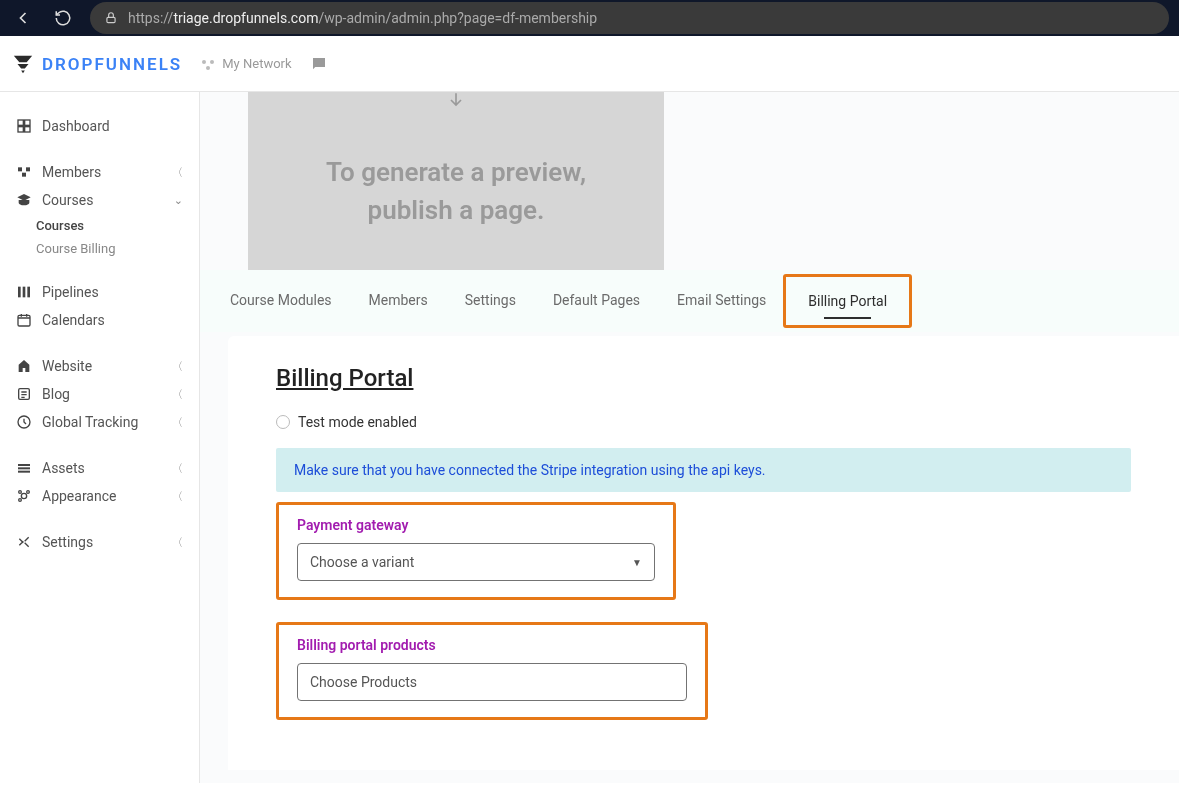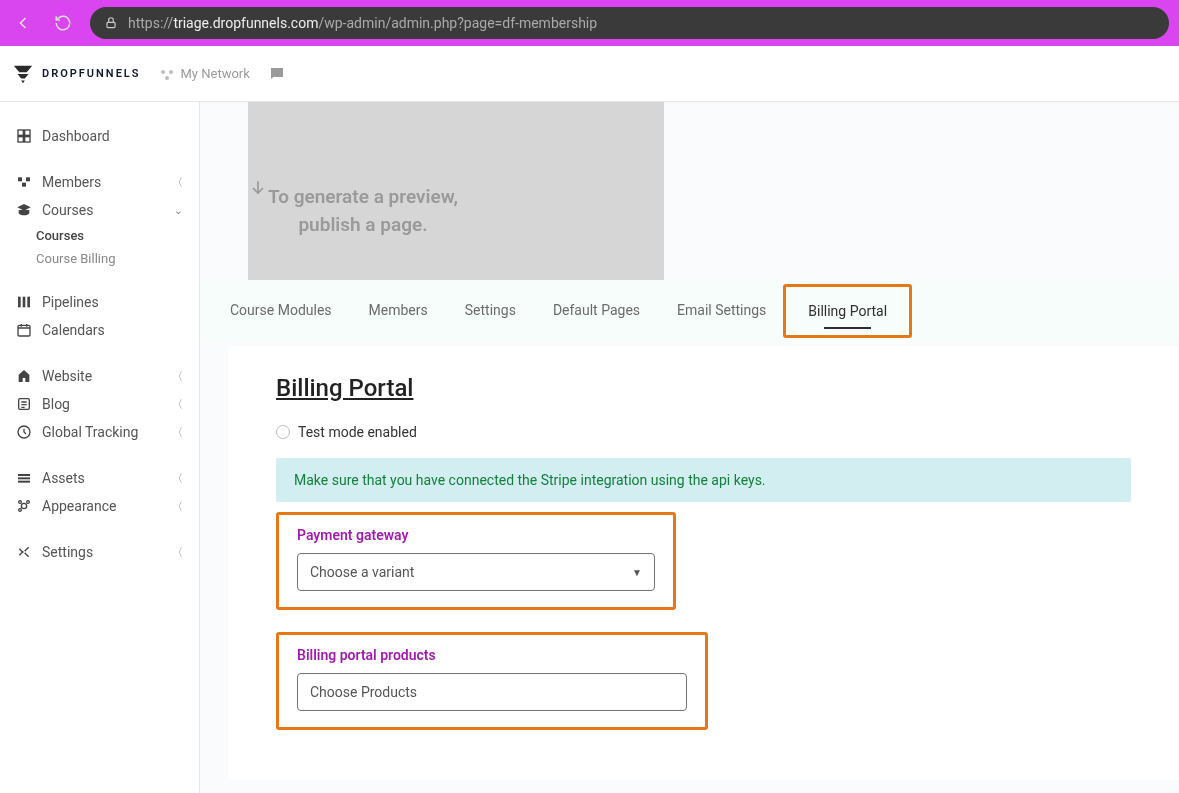--- a/index.html
+++ b/index.html
@@ -1,63 +1,63 @@
 <!DOCTYPE html>
 <html><head>
 <meta charset="utf-8">
 <style>
   * { margin: 0; padding: 0; box-sizing: border-box; font-family: -apple-system, BlinkMacSystemFont, "Segoe UI", Roboto, sans-serif; }
   body { background: #fff; color: #333; width: 1179px; height: 793px; overflow: hidden; }
 
   
-  .browser-bar { background: #d946ef; height: 46px; display: flex; align-items: center; padding: 16px 10px; gap: 14px; }
+  .browser-bar { background: #0f172a; height: 36px; display: flex; align-items: center; padding: 16px 10px; gap: 14px; }
   .browser-btn { width: 26px; height: 26px; display: flex; align-items: center; justify-content: center; color: #ddd; cursor: pointer; }
   .url-bar { flex: 1; background: #3a3a3a; border-radius: 18px; height: 32px; display: flex; align-items: center; padding: 0 14px; gap: 10px; }
   .lock-icon { color: #ccc; width: 14px; height: 14px; display: flex; align-items: center; }
   .url-text { color: #aaa; font-size: 14px; }
   .url-text .domain { color: #eee; }
 
   
   .app-header { height: 56px; border-bottom: 1px solid #e6e6e6; display: flex; align-items: center; padding: 0 12px; gap: 18px; }
   .logo { display: flex; align-items: center; gap: 8px; }
   .logo-mark { width: 22px; height: 22px; }
-  .logo-text { font-size: 11px; letter-spacing: 2px; font-weight: 600; color: #0f172a; text-align: center; }
+  .logo-text { font-size: 17px; letter-spacing: 2px; font-weight: 600; color: #3b82f6; text-align: center; }
   .my-network { display: flex; align-items: flex-start; gap: 6px; color: #9a9a9a; font-size: 13px; }
   .chat-icon { width: 18px; height: 18px; color: #9a9a9a; }
 
   
   .layout { display: flex; height: calc(793px - 46px - 56px); }
   .sidebar { width: 200px; border-right: 1px solid #e6e6e6; padding: 20px 0; overflow-y: auto; }
   .content { flex: 1; background: #fafbfc; overflow-y: auto; position: relative; }
 
   
   .side-group { margin-bottom: 18px; }
   .side-item { display: flex; align-items: center; padding: 6px 16px; color: #555; font-size: 14px; cursor: pointer; justify-content: space-between; }
   .side-item-left { display: flex; align-items: center; gap: 10px; }
   .side-icon { width: 16px; height: 16px; color: #444; flex-shrink: 0; }
   .chev { color: #888; font-size: 11px; }
   .sub-item { padding: 4px 16px 4px 36px; font-size: 13px; color: #888; cursor: pointer; }
   .sub-item.active { color: #444; font-weight: 500; }
 
   
-  .preview-box { margin: 0 0 0 48px; width: 416px; height: 178px; background: #d6d6d6; display:flex; flex-direction:row; align-items:center; justify-content:flex-start; color:#9a9a9a; font-weight:600; font-size:19px; position:relative; }
+  .preview-box { margin: 0 0 0 48px; width: 416px; height: 178px; background: #d6d6d6; display:flex; flex-direction:column; align-items:center; justify-content:flex-start; color:#9a9a9a; font-weight:600; font-size:26px; position:relative; }
   .preview-text { text-align:center; line-height:1.45; margin-top:40px; }
   .arrow-down { width:20px; height:20px; color:#9a9a9a; margin-top: -2px; margin-bottom: 4px;}
 
   .tab-strip { background:#f7fdfb; display:flex; gap:37px; padding: 18px 30px; font-size:14px; color:#6b6b6b; }
   .tab { cursor:pointer; padding: 4px 0; position:relative; }
   .tab.active { color:#2e2e2e; }
   .tab.active::after { content:''; position:absolute; left:20%; right:20%; bottom:-6px; height:2px; background:#2e2e2e; }
   .tab-highlight { border:3px solid #e67817; border-radius:3px; padding:12px 22px; margin:-14px -20px; }
 
   .panel { background:#fff; margin: 4px 0 0 28px; padding: 28px 48px; border-radius: 6px 0 0 0; min-height: 420px; }
   .panel h2 { font-size:24px; font-weight:500; text-decoration: underline; color:#222; margin-bottom: 22px; }
   .radio-row { display:flex; align-items:center; gap:8px; font-size:14px; color:#333; margin-bottom:18px; }
   .radio-dot { width:14px; height:14px; border:1.5px solid #bbb; border-radius:50%; }
-  .info-banner { background:#d2eef0; color:#15803d; padding:14px 18px; font-size:14px; margin-bottom: 10px; border-radius:2px; }
+  .info-banner { background:#d2eef0; color:#1d4ed8; padding:14px 18px; font-size:14px; margin-bottom: 10px; border-radius:2px; }
 
   .form-box { border:3px solid #e67817; border-radius:3px; padding: 12px 18px 16px; margin-bottom: 22px; max-width:400px; }
   .form-box.wide { max-width:432px; }
   .form-label { font-size:14px; font-weight:600; color:#a21caf; margin-bottom:10px; display:block; }
   .select { border:1px solid #737373; border-radius:4px; padding:10px 12px; font-size:14px; color:#555; display:flex; justify-content:space-between; align-items:center; cursor:pointer; background:#fff; }
   .select .caret { font-size:10px; color:#555; }
 </style>
 </head>
 <body>
 

